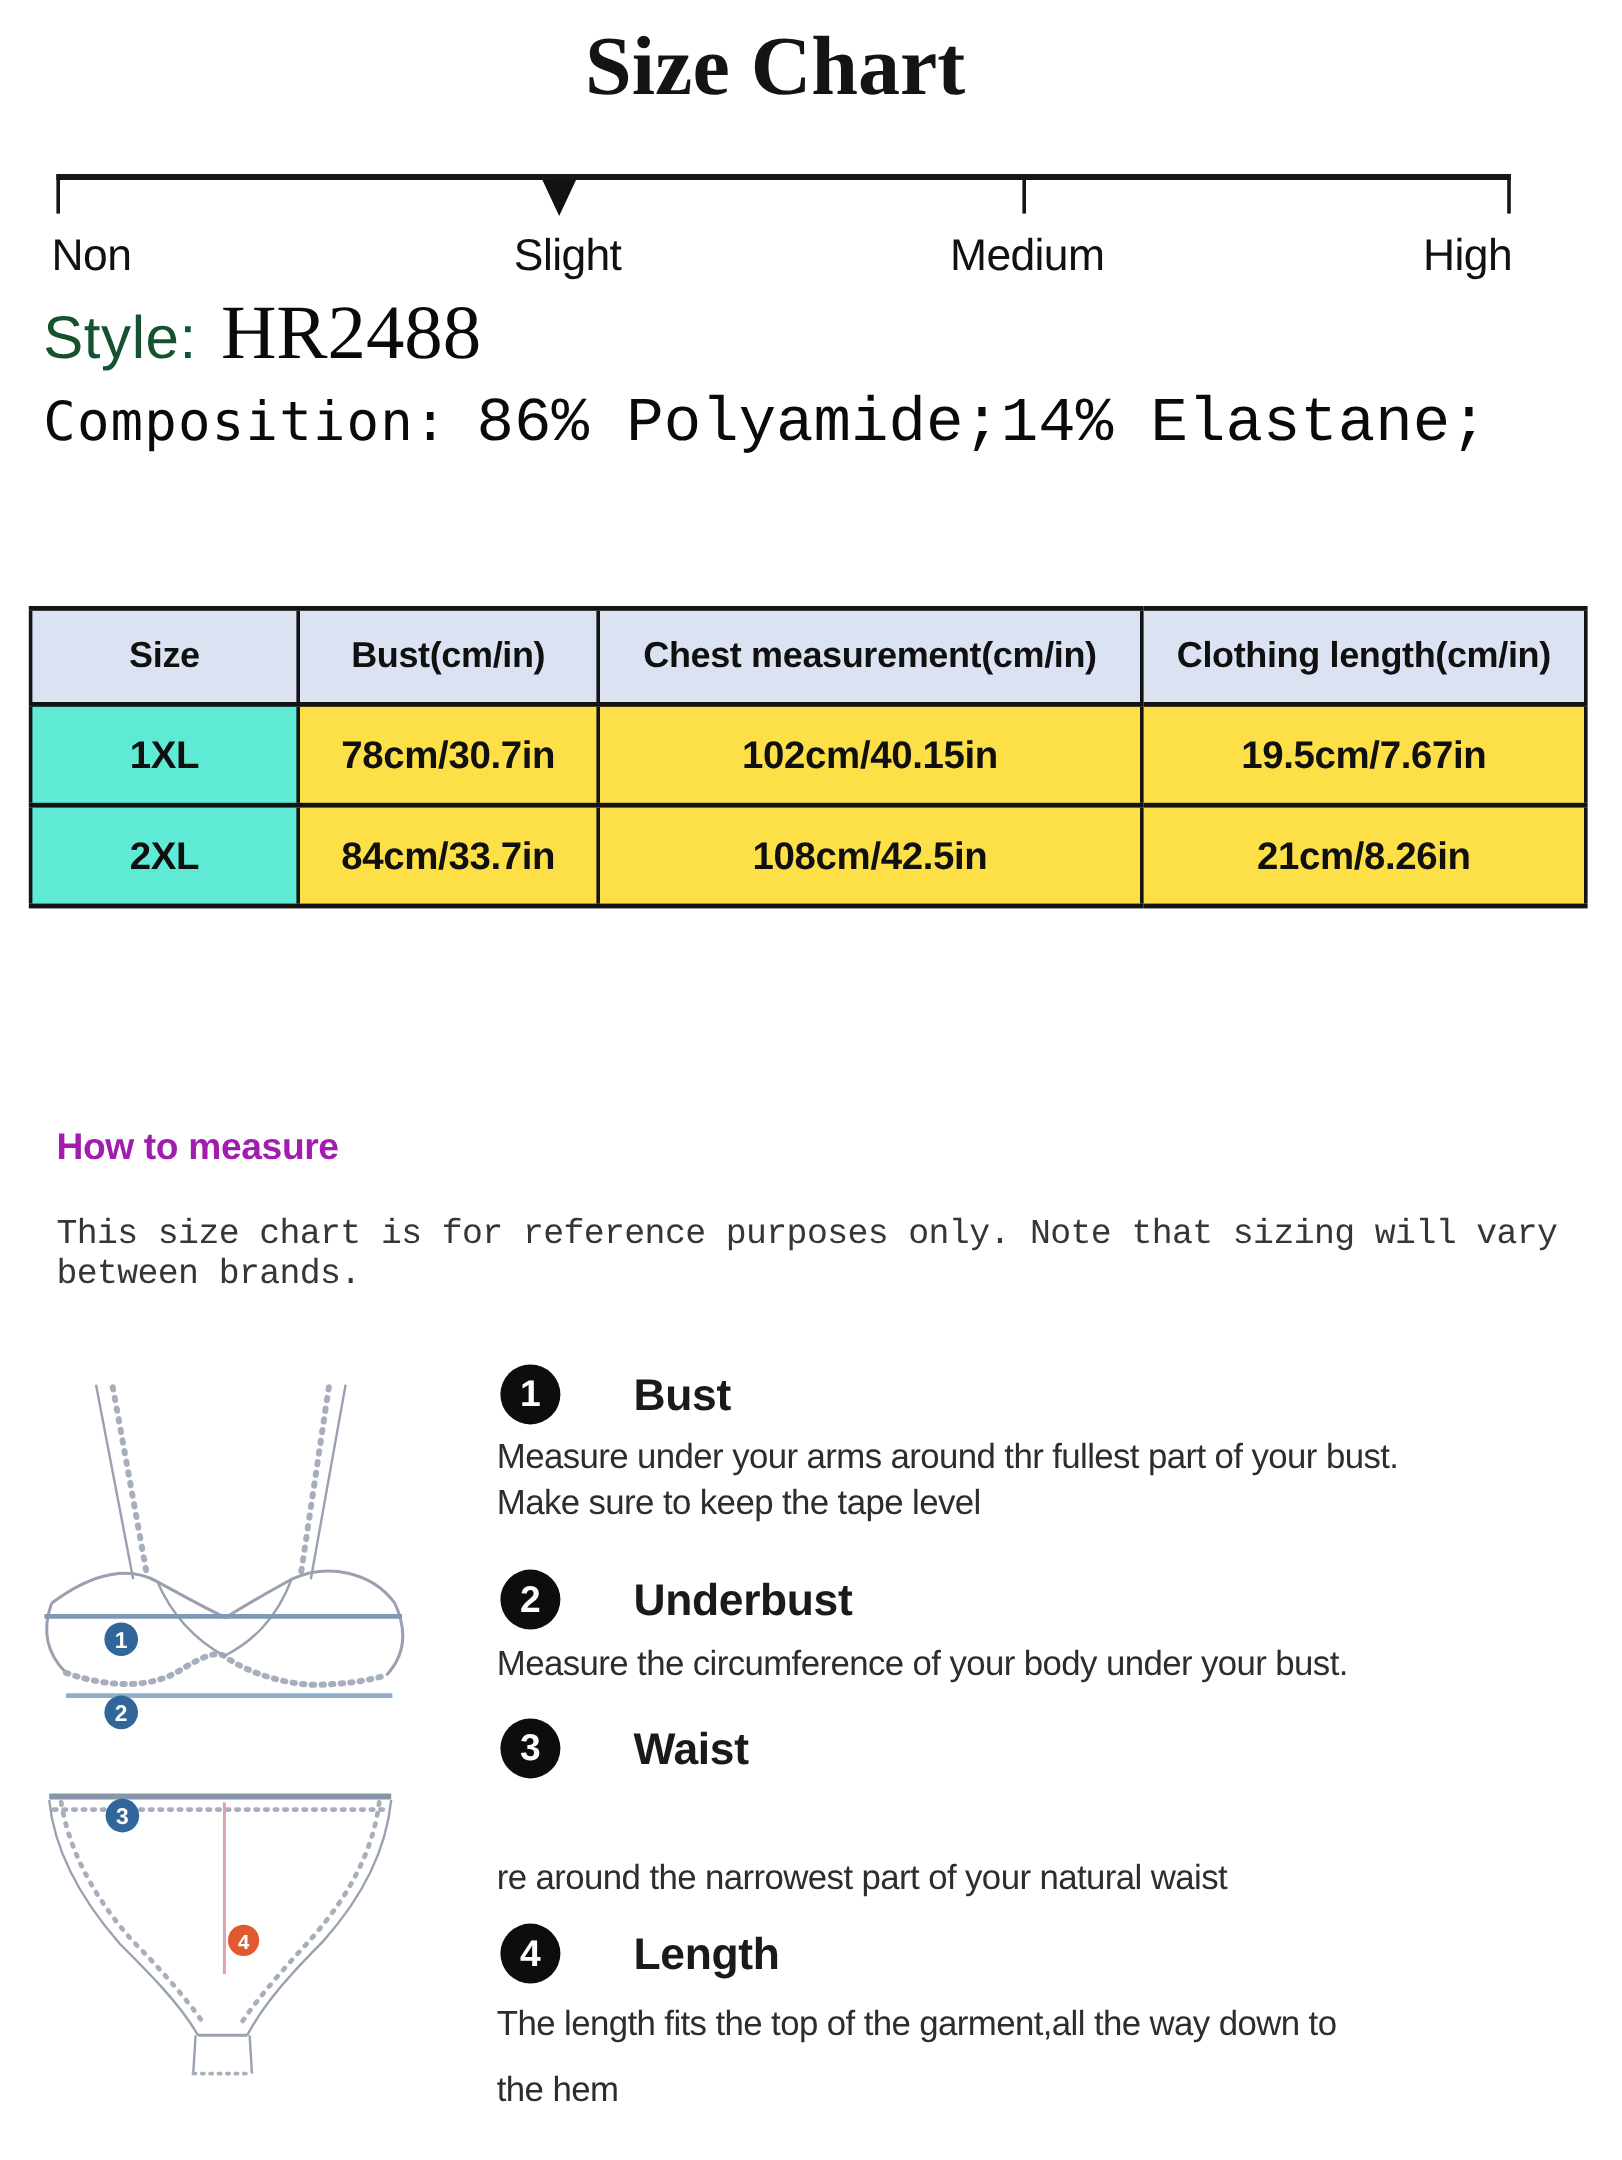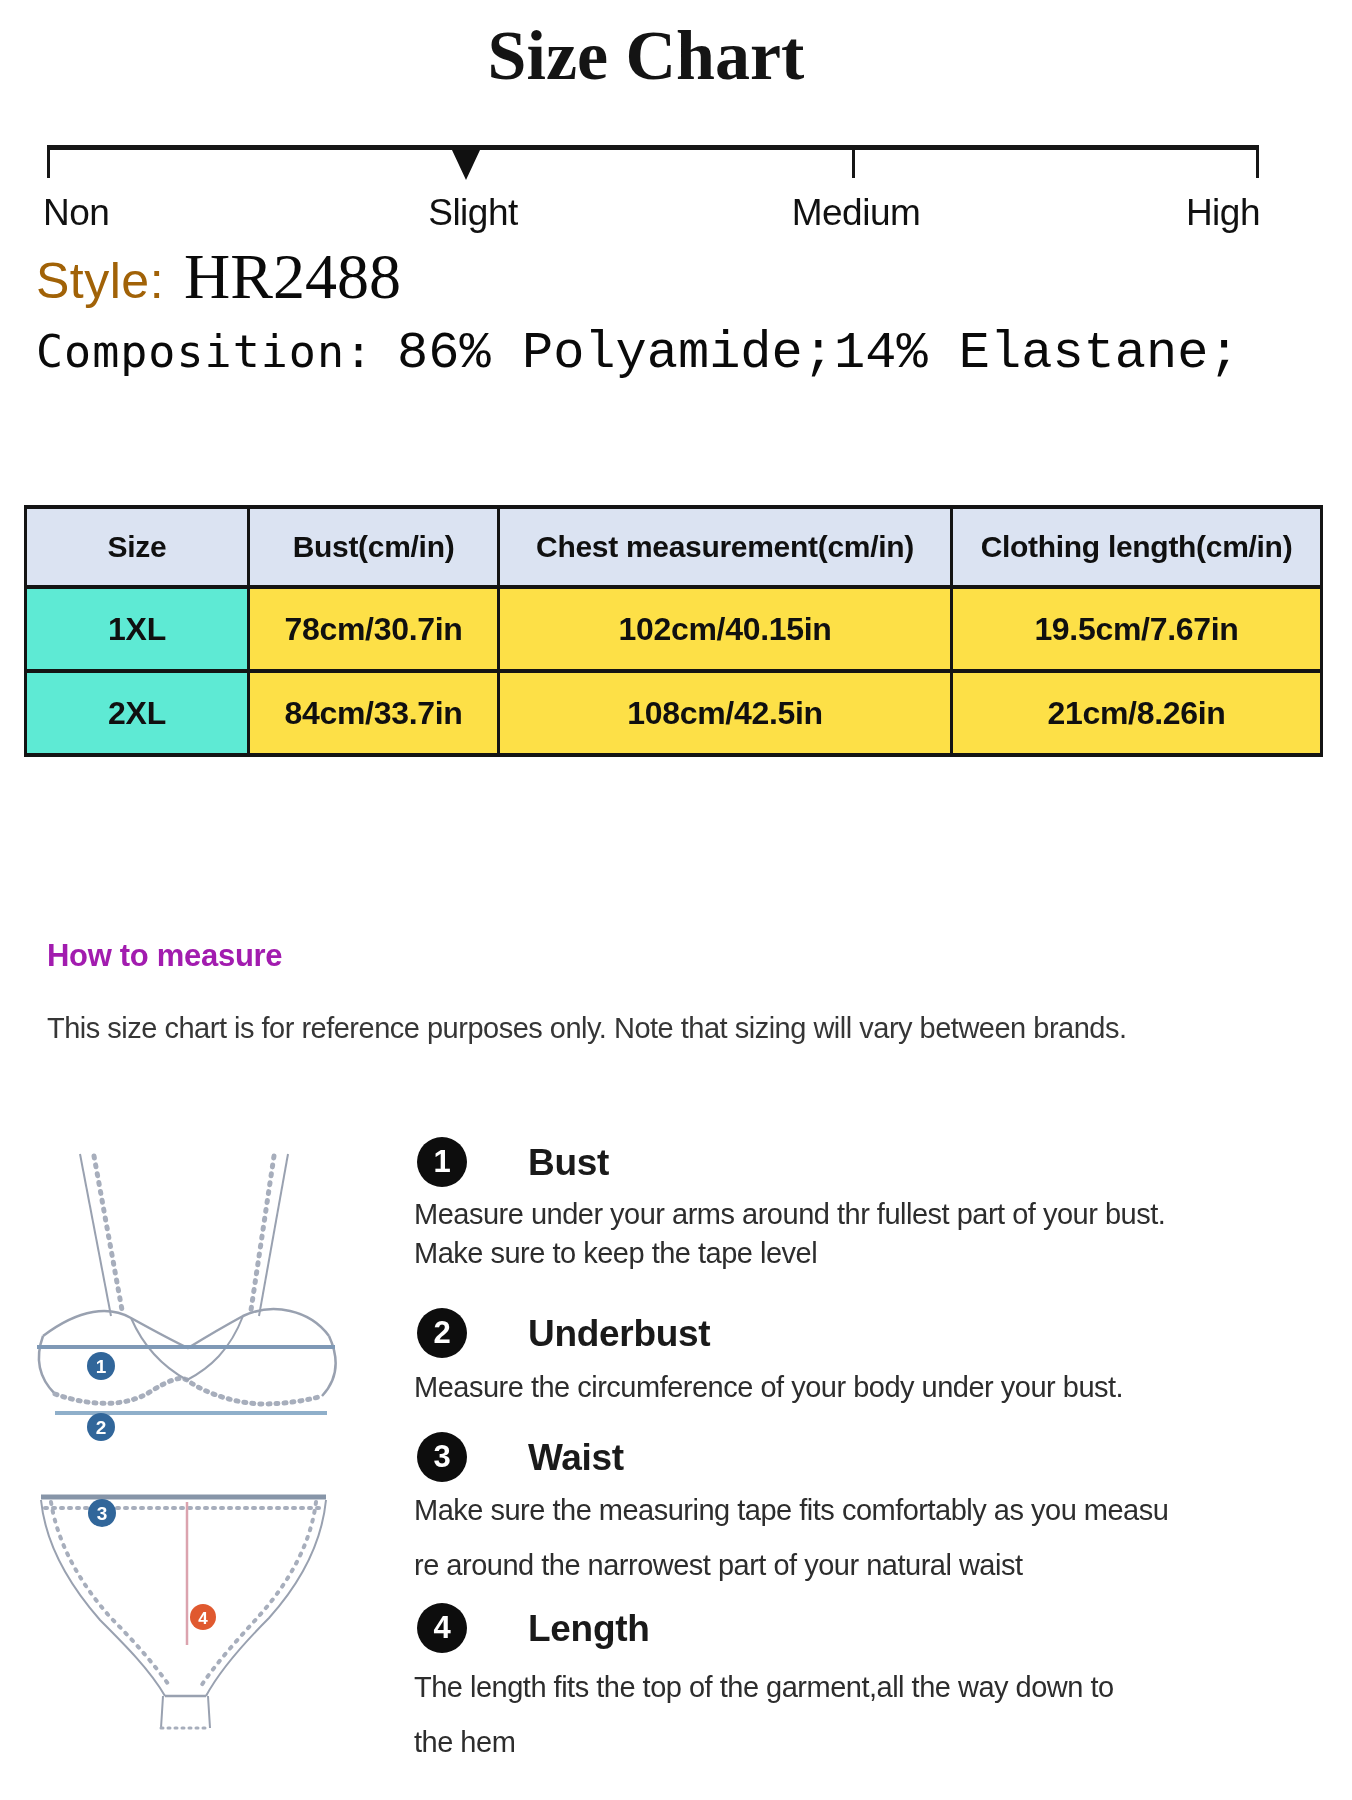--- a/index.html
+++ b/index.html
@@ -21,39 +21,39 @@
           border-left:14px solid transparent;border-right:14px solid transparent;
           border-top:30px solid #111;}
   .scale-label{top:192px;font-size:37px;color:#111;letter-spacing:-0.5px;}
   .lab-non{left:43px;}
   .lab-slight{left:418px;width:110px;text-align:center;}
   .lab-medium{left:786px;width:140px;text-align:center;}
   .lab-high{left:1164px;width:96px;text-align:right;}
 
   
   .style-line{left:36px;top:240px;display:flex;align-items:baseline;gap:20px;}
-  .style-label{font-size:50px;color:#a16207;letter-spacing:0.5px;}
+  .style-label{font-size:50px;color:#14532d;letter-spacing:0.5px;}
   .style-value{font-family:"Liberation Serif",serif;font-size:64px;color:#0a0a0a;}
   .comp-line{left:36px;top:324px;display:flex;align-items:baseline;gap:24px;}
   .comp-label{font-family:"DejaVu Sans Mono",monospace;font-size:45px;color:#0a0a0a;letter-spacing:1px;}
   .comp-value{font-family:"Liberation Mono",monospace;font-size:52px;font-weight:500;color:#0a0a0a;}
 
   
   table.size{left:24px;top:505px;width:1296px;border-collapse:collapse;table-layout:fixed;}
   table.size th,table.size td{border-left:3px solid #141414;border-right:3px solid #141414;
       border-top:4px solid #141414;border-bottom:4px solid #141414;
       text-align:center;vertical-align:middle;font-weight:700;color:#101010;
       letter-spacing:-0.3px;padding:0;}
   table.size th{background:#dbe3f2;font-size:30px;height:76px;}
   table.size td{font-size:32px;height:80px;background:#fde047;}
   table.size td.size-col{background:#5eead4;}
 
   
   .htm-heading{left:47px;top:938px;font-size:31px;font-weight:700;color:#a21caf;letter-spacing:-0.3px;}
-  .htm-note{left:47px;top:1012px;font-size:29px;color:#363636;letter-spacing:-0.5px;}
+  .htm-note{left:47px;top:1012px;font-size:29px;color:#363636;letter-spacing:-0.5px;font-family:Liberation Mono, monospace;}
 
   
   .badge{width:50px;height:50px;border-radius:50%;background:#0d0d0d;color:#fff;
          display:flex;align-items:center;justify-content:center;
          font-size:31px;font-weight:700;left:417px;}
   .step-name{left:528px;font-size:37px;font-weight:600;color:#1a1a1a;letter-spacing:-0.3px;}
   .step-line{left:414px;font-size:29px;color:#2d2d2d;letter-spacing:-0.5px;}
 
   .b1{top:1137px;} .n1{top:1142px;} .l1a{top:1198px;} .l1b{top:1237px;}
   .b2{top:1308px;} .n2{top:1313px;} .l2a{top:1371px;}
@@ -182,21 +182,20 @@
   <div class="abs badge b2">
       <span>2</span>
     </div>
   <div class="abs step-name n2">Underbust</div>
   <div class="abs step-line l2a">Measure the circumference of your body under your bust.</div>
 
   <div class="abs badge b3">
       <span>3</span>
     </div>
   <div class="abs step-name n3">Waist</div>
-  <div class="abs step-line l3a">Make sure the measuring tape fits comfortably as you measu</div>
   <div class="abs step-line l3b">re around the narrowest part of your natural waist</div>
 
   <div class="abs badge b4">
       <span>4</span>
     </div>
   <div class="abs step-name n4">Length</div>
   <div class="abs step-line l4a">The length fits the top of the garment,all the way down to</div>
   <div class="abs step-line l4b">the hem</div>
 
 </div>

